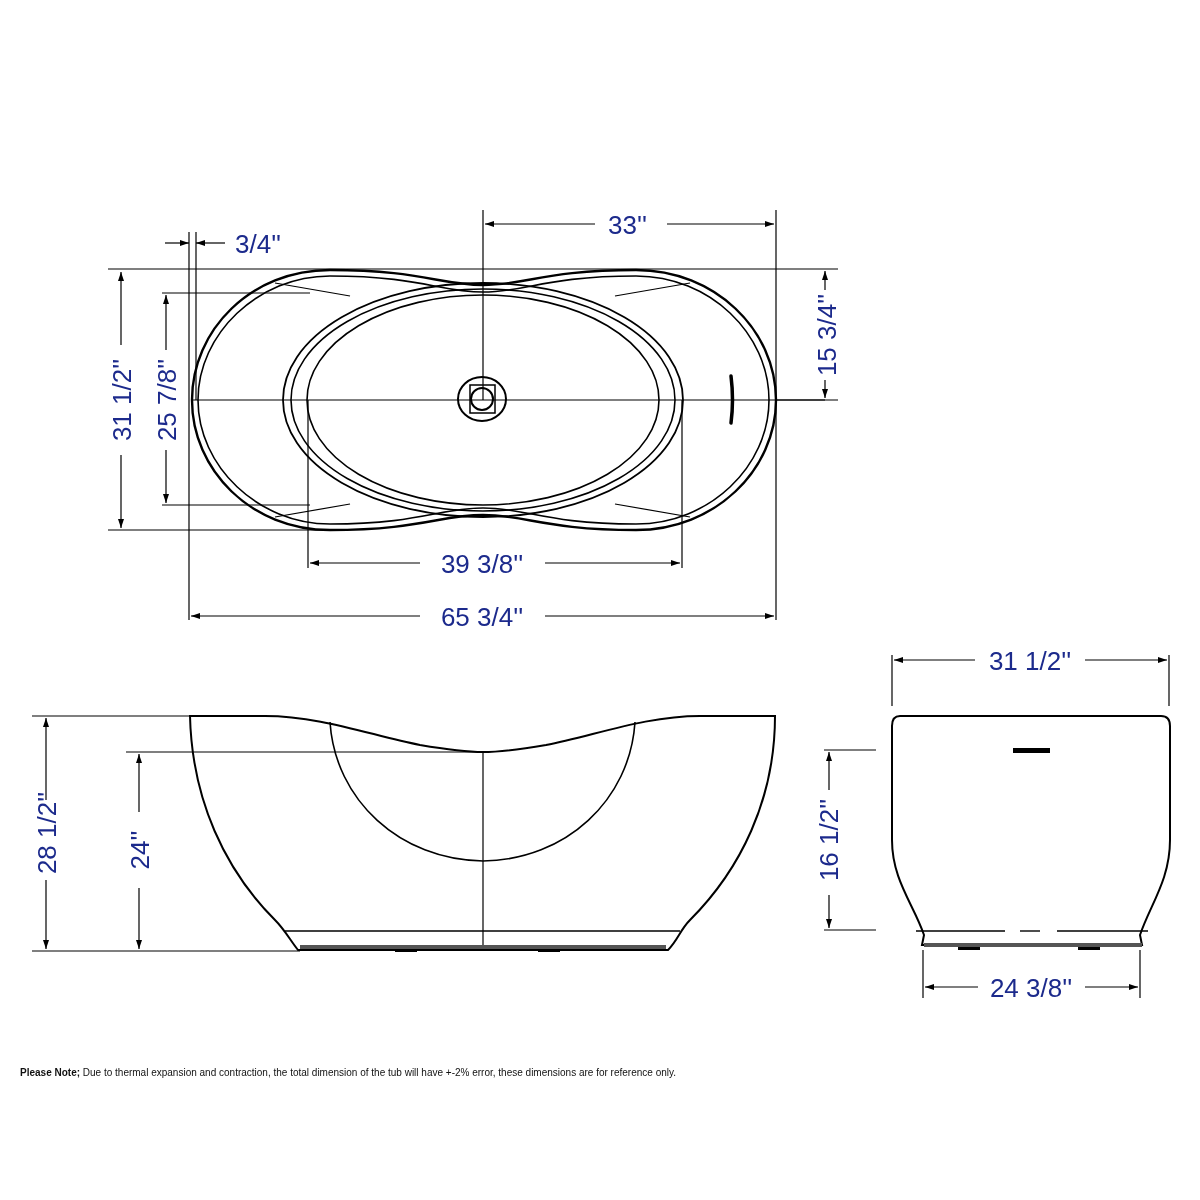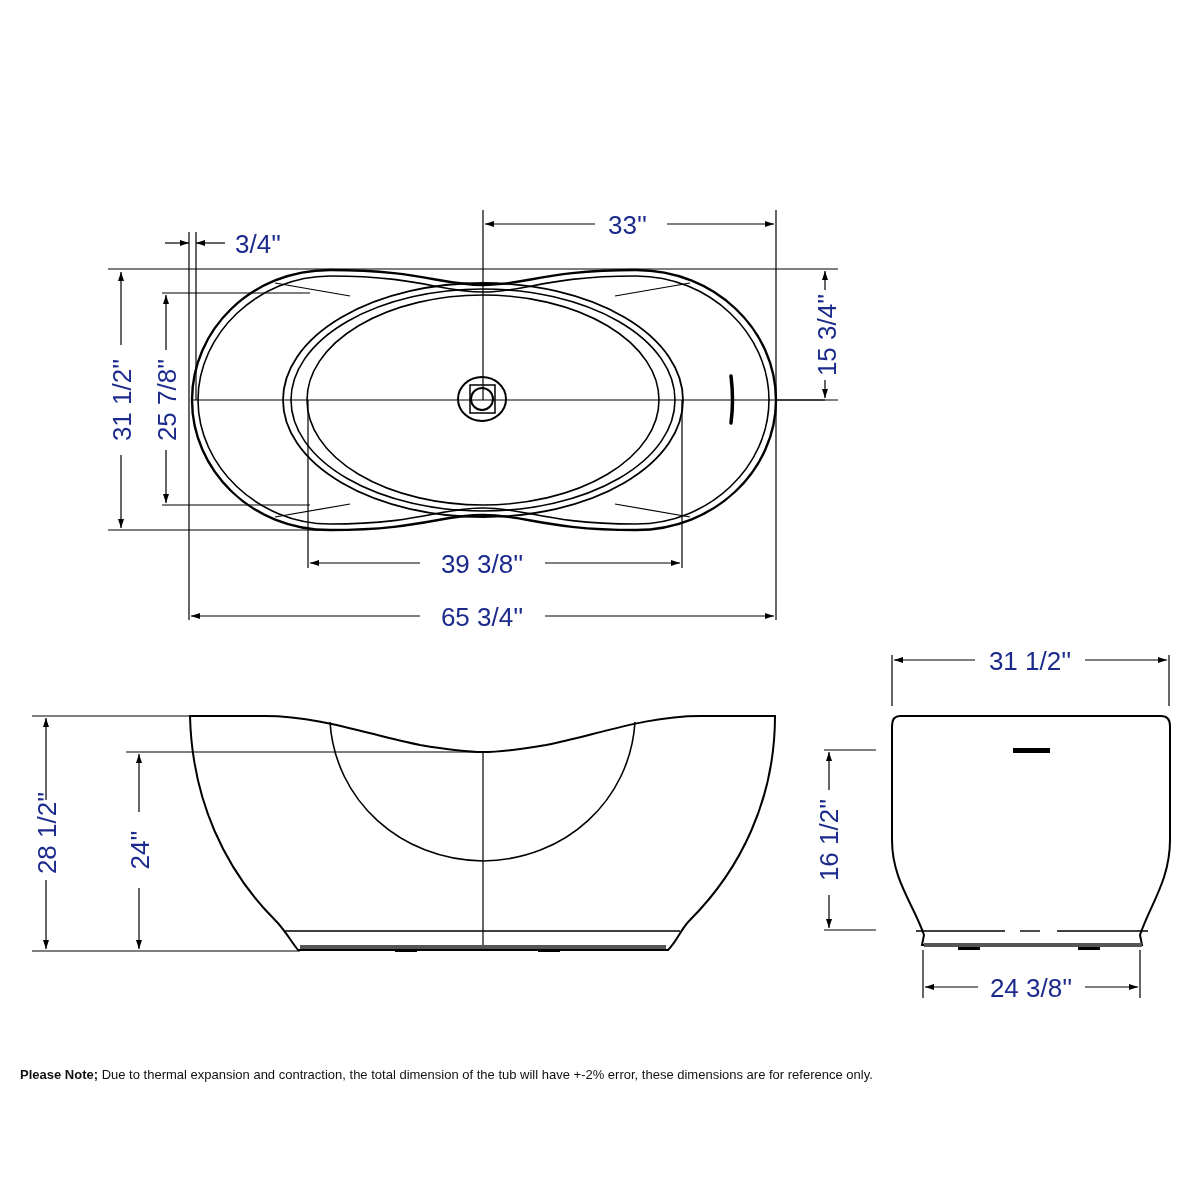--- a/index.html
+++ b/index.html
@@ -2,21 +2,21 @@
 <html><head>
   <meta charset="utf-8">
   <style>
     html, body { margin: 0; padding: 0; background: #ffffff; }
     body { width: 1200px; height: 1200px; position: relative; overflow: hidden; }
     #drawing { position: absolute; left: 0; top: 0; width: 1200px; height: 1200px; }
     .dim-text { font-family: "Liberation Sans", "DejaVu Sans", sans-serif; font-size: 26px; fill: #1c2a8c; }
     .ln { stroke: #000; fill: none; }
     .note {
       position: absolute; left: 20px; top: 1067px; width: 1180px;
-      font-family: "Liberation Sans", "DejaVu Sans", sans-serif; font-size: 13px; color: #111;
+      font-family: "Liberation Sans", "DejaVu Sans", sans-serif; font-size: 10px; color: #111;
       white-space: nowrap;
     }
     .note b { font-weight: bold; }
   </style>
 </head>
 <body>
 
 <svg id="drawing" viewBox="0 0 1200 1200" xmlns="http://www.w3.org/2000/svg">
   <defs>
     <marker id="arr" markerWidth="10" markerHeight="8" refX="9" refY="4" orient="auto-start-reverse" markerUnits="userSpaceOnUse">

